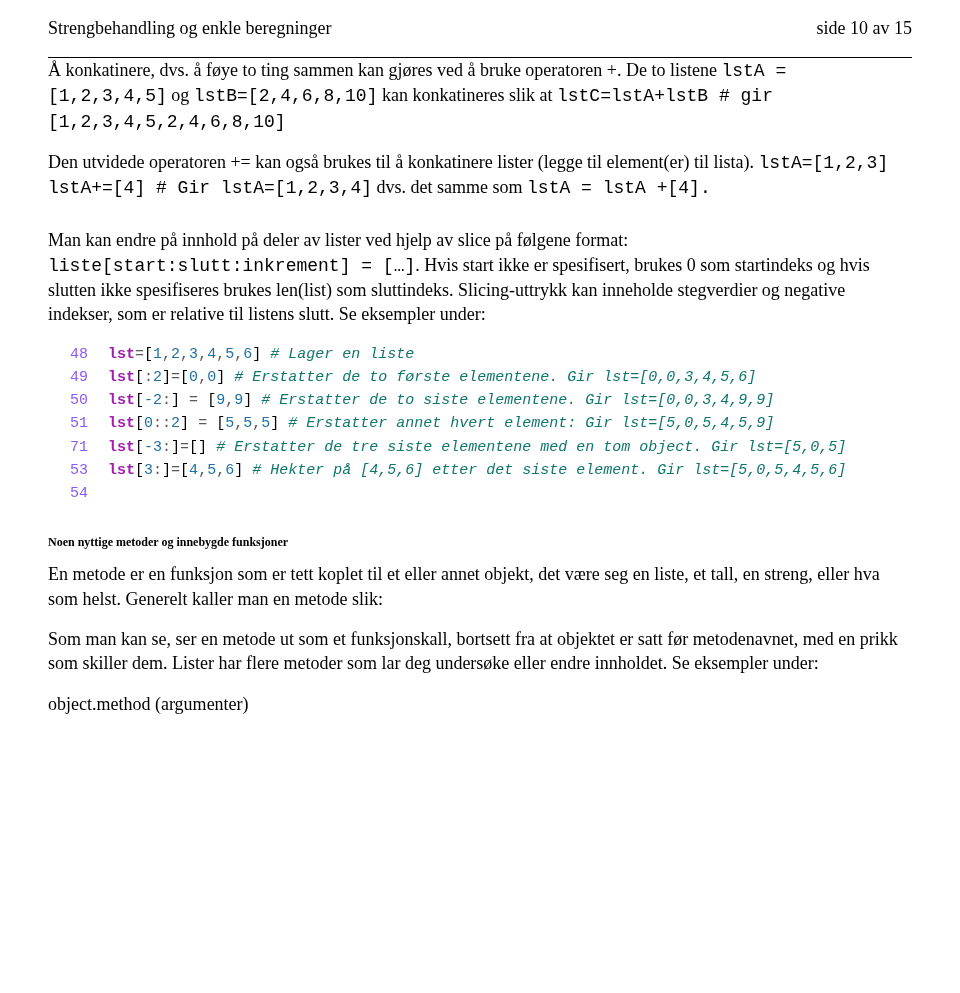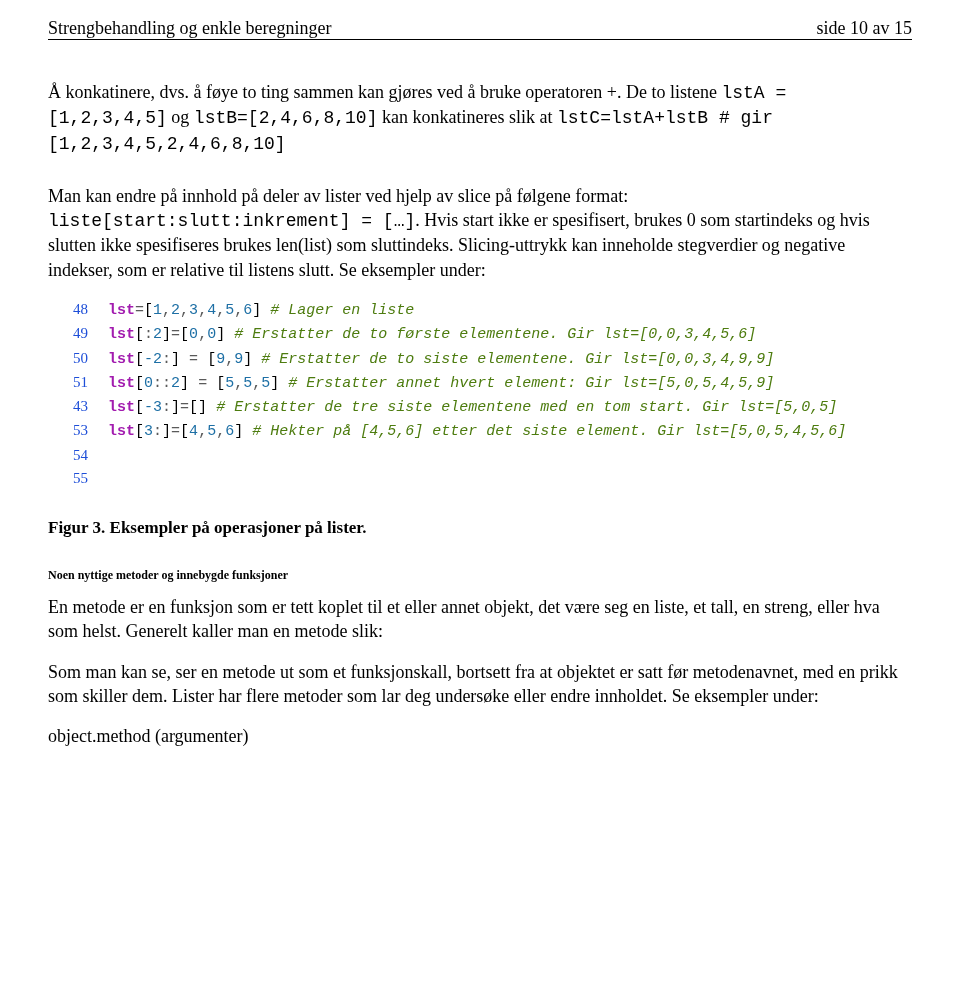--- a/index.html
+++ b/index.html
@@ -11,22 +11,21 @@
     width: 960px;
   }
   .page {
     padding: 18px 48px 30px 48px;
   }
   .header {
     display: flex;
     justify-content: space-between;
     font-size: 18px;
     border-bottom: 1px solid #000;
-    padding-bottom: 0;
-    margin-bottom: 40px;
+    padding-bottom: 18px;
   }
   h2.section {
     font-size: 20px;
     font-weight: bold;
     margin: 0 0 12px 0;
   }
   h3.subsection {
     font-size: 12px;
     font-weight: bold;
     margin: 30px 0 12px 0;
@@ -47,32 +46,31 @@
   }
   .code-row {
     display: flex;
     align-items: baseline;
     white-space: pre;
   }
   .lineno {
     width: 40px;
     text-align: right;
     padding-right: 20px;
-    color: #1d4ed8;
+    color: #8b5cf6;
     flex-shrink: 0;
-    font-family: Liberation Serif, serif;
   }
   .code-cell {
     flex: 1;
   }
   .code-cell .kw { color: #a21caf; font-weight: bold; }
   .code-cell .num { color: #1d6fa5; }
   .code-cell .op { color: #5a5a5a; }
   .code-cell .br { color: #000; }
-  .code-cell .cmt { color: #4d7c0f; font-style: italic; }
+  .code-cell .cmt { color: #0f766e; font-style: italic; }
   .fig-caption {
     font-size: 17px;
     font-weight: bold;
     margin: 8px 0 30px 0;
   }
 </style>
 </head>
 <body>
 
 <div class="page">
@@ -80,37 +78,38 @@
   <div class="header">
     <span>Strengbehandling og enkle beregninger</span>
     <span>side 10 av 15</span>
   </div>
 
 
   <p>
     <span>Å konkatinere, dvs. å føye to ting sammen kan gjøres ved å bruke operatoren +. De to listene </span><span class="mono">lstA =[1,2,3,4,5]</span><span> og </span><span class="mono">lstB=[2,4,6,8,10]</span><span> kan konkatineres slik at </span><span class="mono">lstC=lstA+lstB  # gir [1,2,3,4,5,2,4,6,8,10]</span>
   </p>
 
+  <p>
+    <span>Den utvidede operatoren += kan også brukes til å konkatinere lister (legge til element(er) til lista). </span><span class="mono">lstA=[1,2,3]   lstA+=[4] # Gir lstA=[1,2,3,4]</span><span> dvs. det samme som </span><span class="mono">lstA = lstA +[4].</span>
+  </p>
 
   <p style="margin-top:28px">
     <span>Man kan endre på innhold på deler av lister ved hjelp av slice på følgene format: </span><span class="mono">liste[start:slutt:inkrement] = […]</span><span>. Hvis start ikke er spesifisert, brukes 0 som startindeks og hvis slutten ikke spesifiseres brukes len(list) som sluttindeks. Slicing-uttrykk kan inneholde stegverdier og negative indekser, som er relative til listens slutt. Se eksempler under:</span>
   </p>
 
   <div class="code-figure" id="code-block">
       <div class="code-row"><span class="lineno">48</span><span class="code-cell"><span class="kw">lst</span><span class="op">=</span><span class="br">[</span><span class="num">1</span><span class="op">,</span><span class="num">2</span><span class="op">,</span><span class="num">3</span><span class="op">,</span><span class="num">4</span><span class="op">,</span><span class="num">5</span><span class="op">,</span><span class="num">6</span><span class="br"><span class="br">]</span> </span><span class="cmt"># Lager en liste</span></span></div>
       <div class="code-row"><span class="lineno">49</span><span class="code-cell"><span class="kw">lst</span><span class="br">[<span class="op">:</span><span class="num">2</span>]</span><span class="op">=</span><span class="br">[</span><span class="num">0</span><span class="op">,</span><span class="num">0</span><span class="br"><span class="br">]</span> </span><span class="cmt"># Erstatter de to første elementene. Gir lst=[0,0,3,4,5,6]</span></span></div>
       <div class="code-row"><span class="lineno">50</span><span class="code-cell"><span class="kw">lst</span><span class="br">[<span class="num">-2</span><span class="op">:</span>]</span> <span class="op">=</span> <span class="br">[</span><span class="num">9</span><span class="op">,</span><span class="num">9</span><span class="br"><span class="br">]</span> </span><span class="cmt"># Erstatter de to siste elementene. Gir lst=[0,0,3,4,9,9]</span></span></div>
       <div class="code-row"><span class="lineno">51</span><span class="code-cell"><span class="kw">lst</span><span class="br">[<span class="num">0</span><span class="op">:</span><span class="op">:</span><span class="num">2</span>]</span> <span class="op">=</span> <span class="br">[</span><span class="num">5</span><span class="op">,</span><span class="num">5</span><span class="op">,</span><span class="num">5</span><span class="br"><span class="br">]</span> </span><span class="cmt"># Erstatter annet hvert element: Gir lst=[5,0,5,4,5,9]</span></span></div>
-      <div class="code-row"><span class="lineno">43</span><span class="code-cell"><span class="kw">lst</span><span class="br">[<span class="num">-3</span><span class="op">:</span>]</span><span class="op">=</span><span class="br">[</span><span class="br"><span class="br">]</span> </span><span class="cmt"># Erstatter de tre siste elementene med en tom start. Gir lst=[5,0,5]</span></span></div>
+      <div class="code-row"><span class="lineno">71</span><span class="code-cell"><span class="kw">lst</span><span class="br">[<span class="num">-3</span><span class="op">:</span>]</span><span class="op">=</span><span class="br">[</span><span class="br"><span class="br">]</span> </span><span class="cmt"># Erstatter de tre siste elementene med en tom object. Gir lst=[5,0,5]</span></span></div>
       <div class="code-row"><span class="lineno">53</span><span class="code-cell"><span class="kw">lst</span><span class="br">[<span class="num">3</span><span class="op">:</span>]</span><span class="op">=</span><span class="br">[</span><span class="num">4</span><span class="op">,</span><span class="num">5</span><span class="op">,</span><span class="num">6</span><span class="br"><span class="br">]</span> </span><span class="cmt"># Hekter på [4,5,6] etter det siste element. Gir lst=[5,0,5,4,5,6]</span></span></div>
       <div class="code-row"><span class="lineno">54</span><span class="code-cell"></span></div>
-      <div class="code-row"><span class="lineno">55</span><span class="code-cell"></span></div>
     </div>
 
-  <div class="fig-caption">Figur 3. Eksempler på operasjoner på lister.</div>
 
   <h3 class="subsection">Noen nyttige metoder og innebygde funksjoner</h3>
 
   <p>En metode er en funksjon som er tett koplet til et eller annet objekt, det være seg en liste, et tall, en streng, eller hva som helst. Generelt kaller man en metode slik:</p>
 
   <p>Som man kan se, ser en metode ut som et funksjonskall, bortsett fra at objektet er satt før metodenavnet, med en prikk som skiller dem. Lister har flere metoder som lar deg undersøke eller endre innholdet. Se eksempler under:</p>
 
   <p>object.method (argumenter)</p>
 
 </div>

